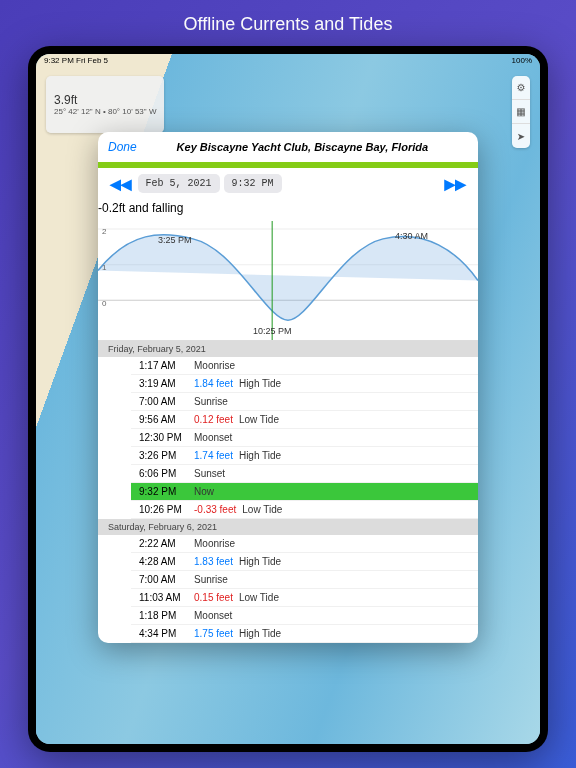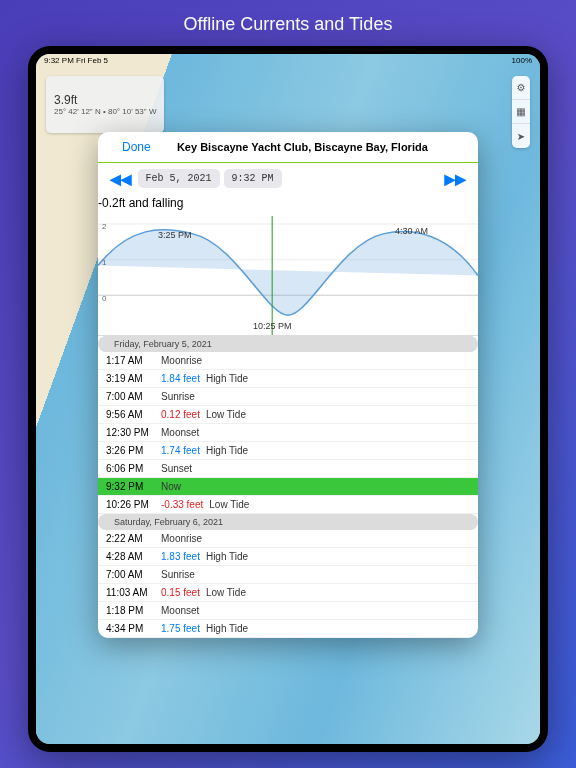--- a/index.html
+++ b/index.html
@@ -71,22 +71,23 @@
   left: 62px; right: 62px; top: 78px;
   background: #fff;
   border-radius: 10px;
   box-shadow: 0 8px 30px rgba(0,0,0,.35);
   overflow: hidden;
   z-index: 20;
   display: flex; flex-direction: column;
 }
 .modal-header {
   display: flex; align-items: center;
-  padding: 8px 24px;
-  border-bottom: 1px solid #84cc16;
+  padding: 8px 10px;
+  border-bottom: 6px solid #84cc16;
+  font-style: italic;
 }
 .done-btn { color: #007aff; font-size: 12px; cursor: pointer; }
 .modal-title { flex: 1; text-align: center; font-size: 11px; font-weight: 600; padding: 0 4px; }
 .picker-row {
   display: flex; align-items: center; padding: 6px 10px; gap: 4px;
 }
 .nav-arrow { color: #007aff; font-size: 14px; font-weight: bold; cursor: pointer; padding: 0 2px; }
 .spacer { flex: 1; }
 .pill {
   background: #e8e8ec; border-radius: 5px; padding: 4px 8px;
@@ -94,28 +95,28 @@
 }
 .status-line { text-align: left; font-size: 12px; padding: 2px 0 6px; }
 .chart {
   height: 120px; position: relative;
   border-bottom: 1px solid #ddd;
 }
 .chart svg { width: 100%; height: 100%; display: block; }
 .chart-label { position: absolute; font-size: 9px; color: #333; white-space: nowrap; }
 .day-header {
   background: #dcdcdc; font-size: 9px; color: #444;
-  padding: 3px 16px;
-  border-radius: 8px;
+  padding: 3px 10px;
 }
 .events { }
 .event-row {
   display: flex; align-items: center;
   font-size: 10px; padding: 3px 8px;
   border-bottom: 1px solid #f0f0f0;
+  margin-left: 33px;
 }
 .event-row.now { background: #3bc73b; color: #000; }
 .event-time { width: 55px; }
 .event-val { margin-right: 6px; }
 .event-val.high { color: #007aff; }
 .event-val.low { color: #e02020; }
 .event-label { color: #333; }
 .scale-label { position:absolute; left:4px; font-size:8px; color:#666; }
 </style>
 </head>

